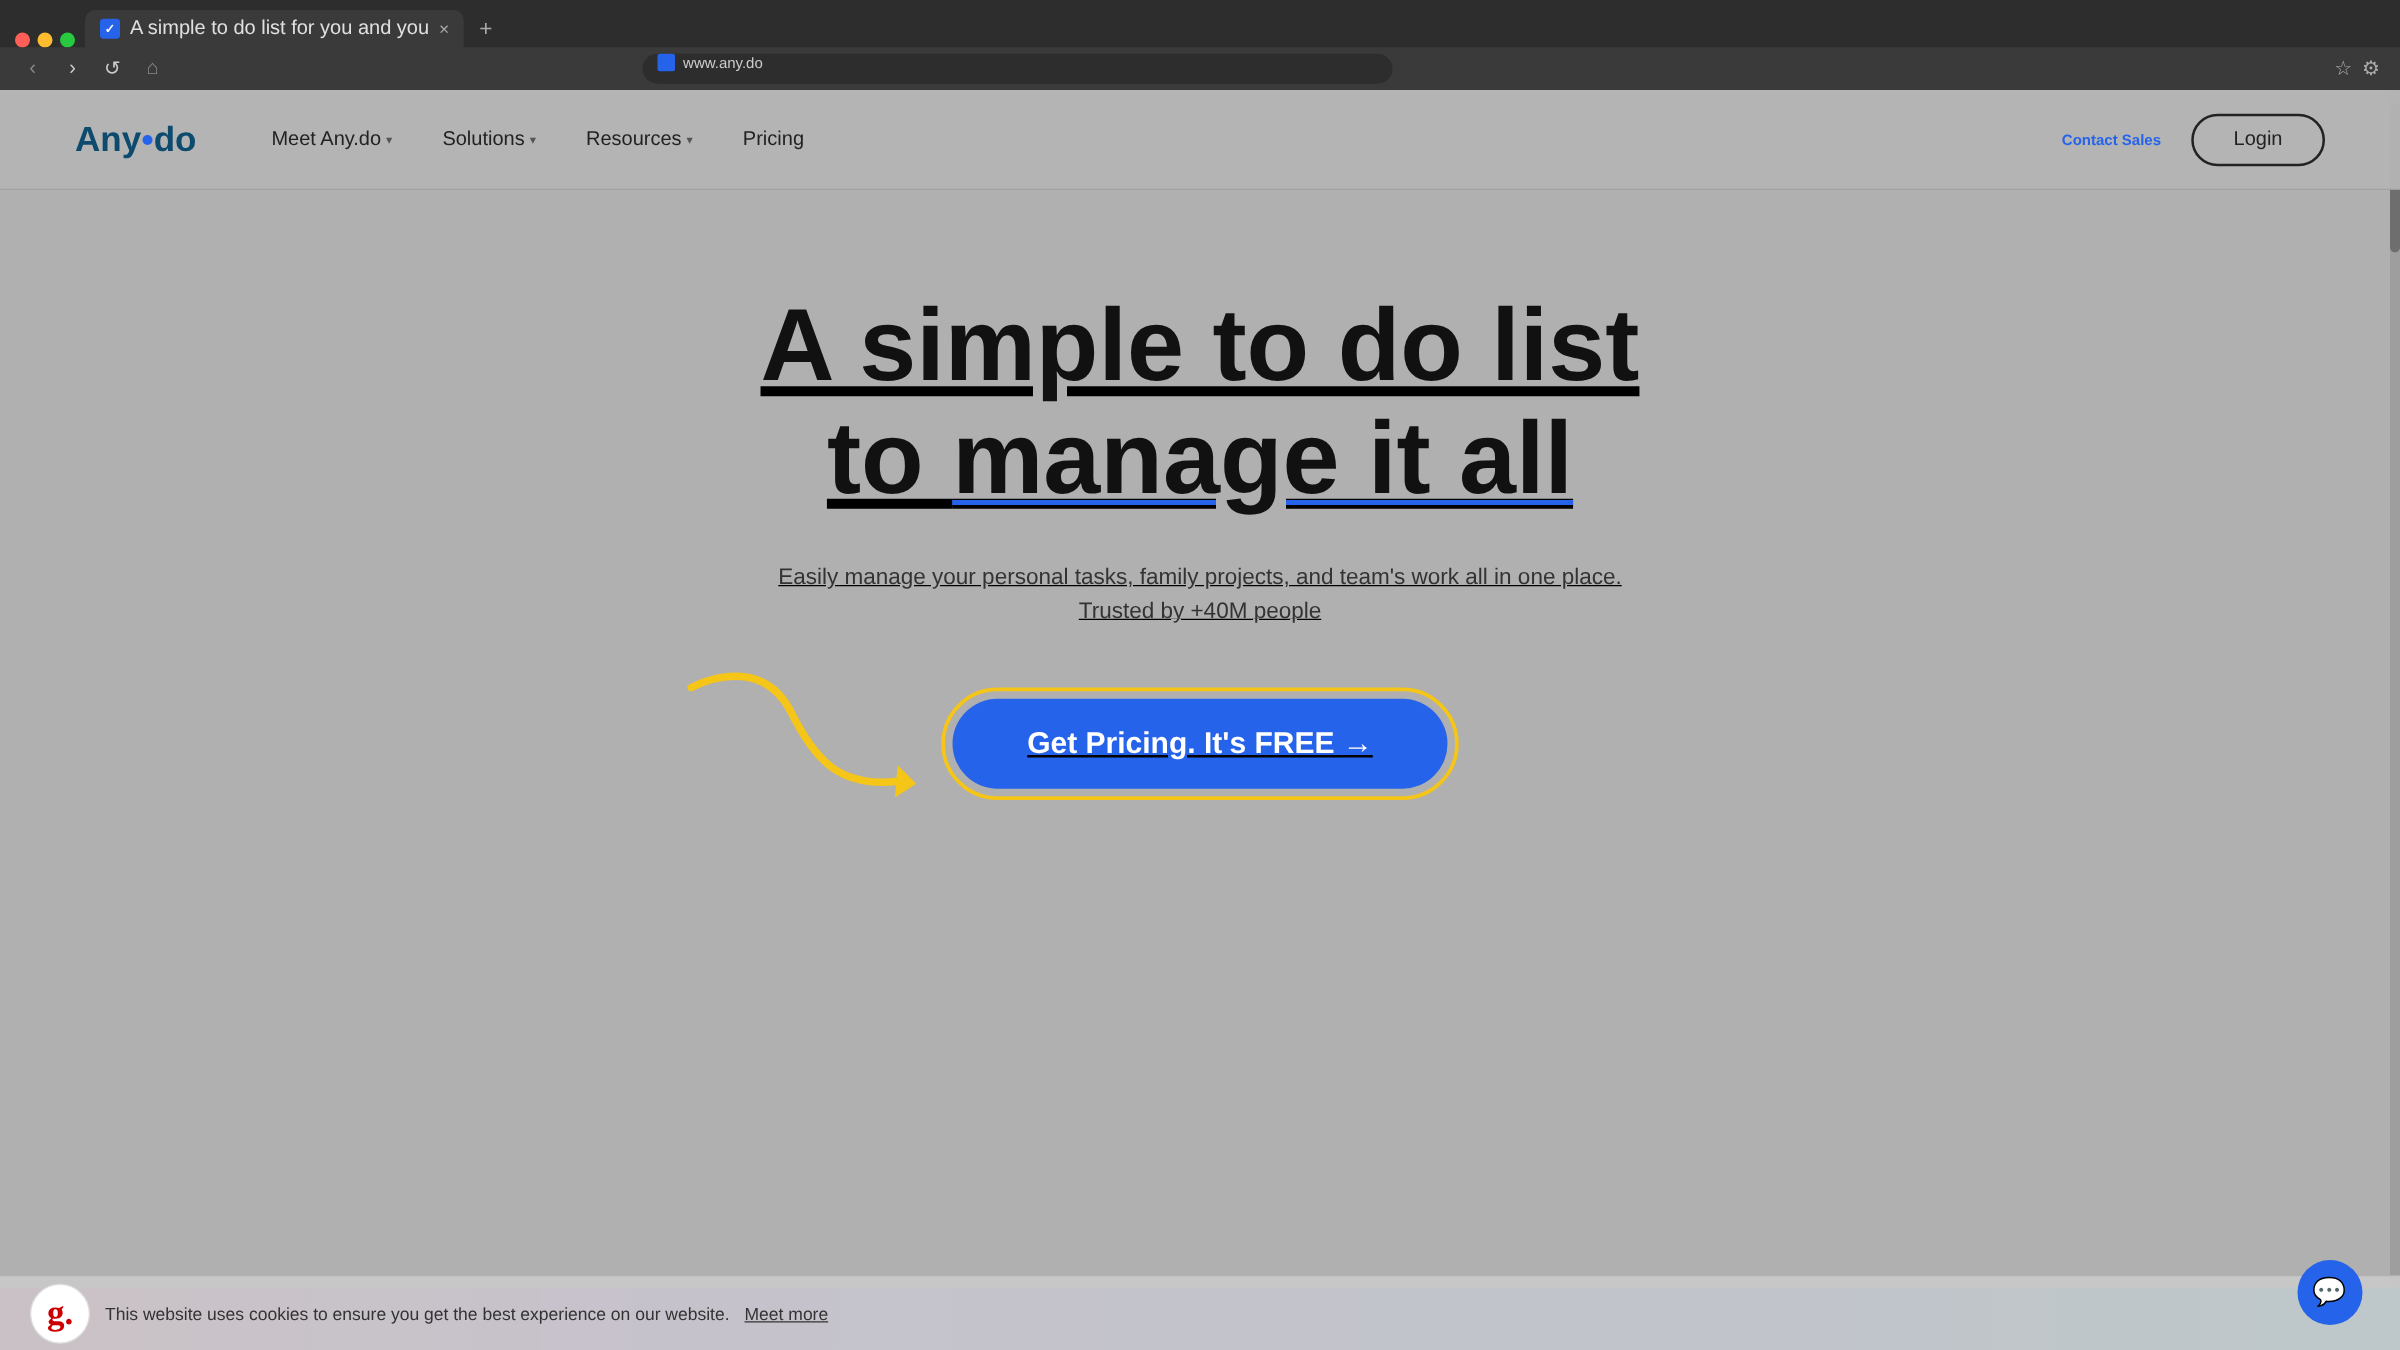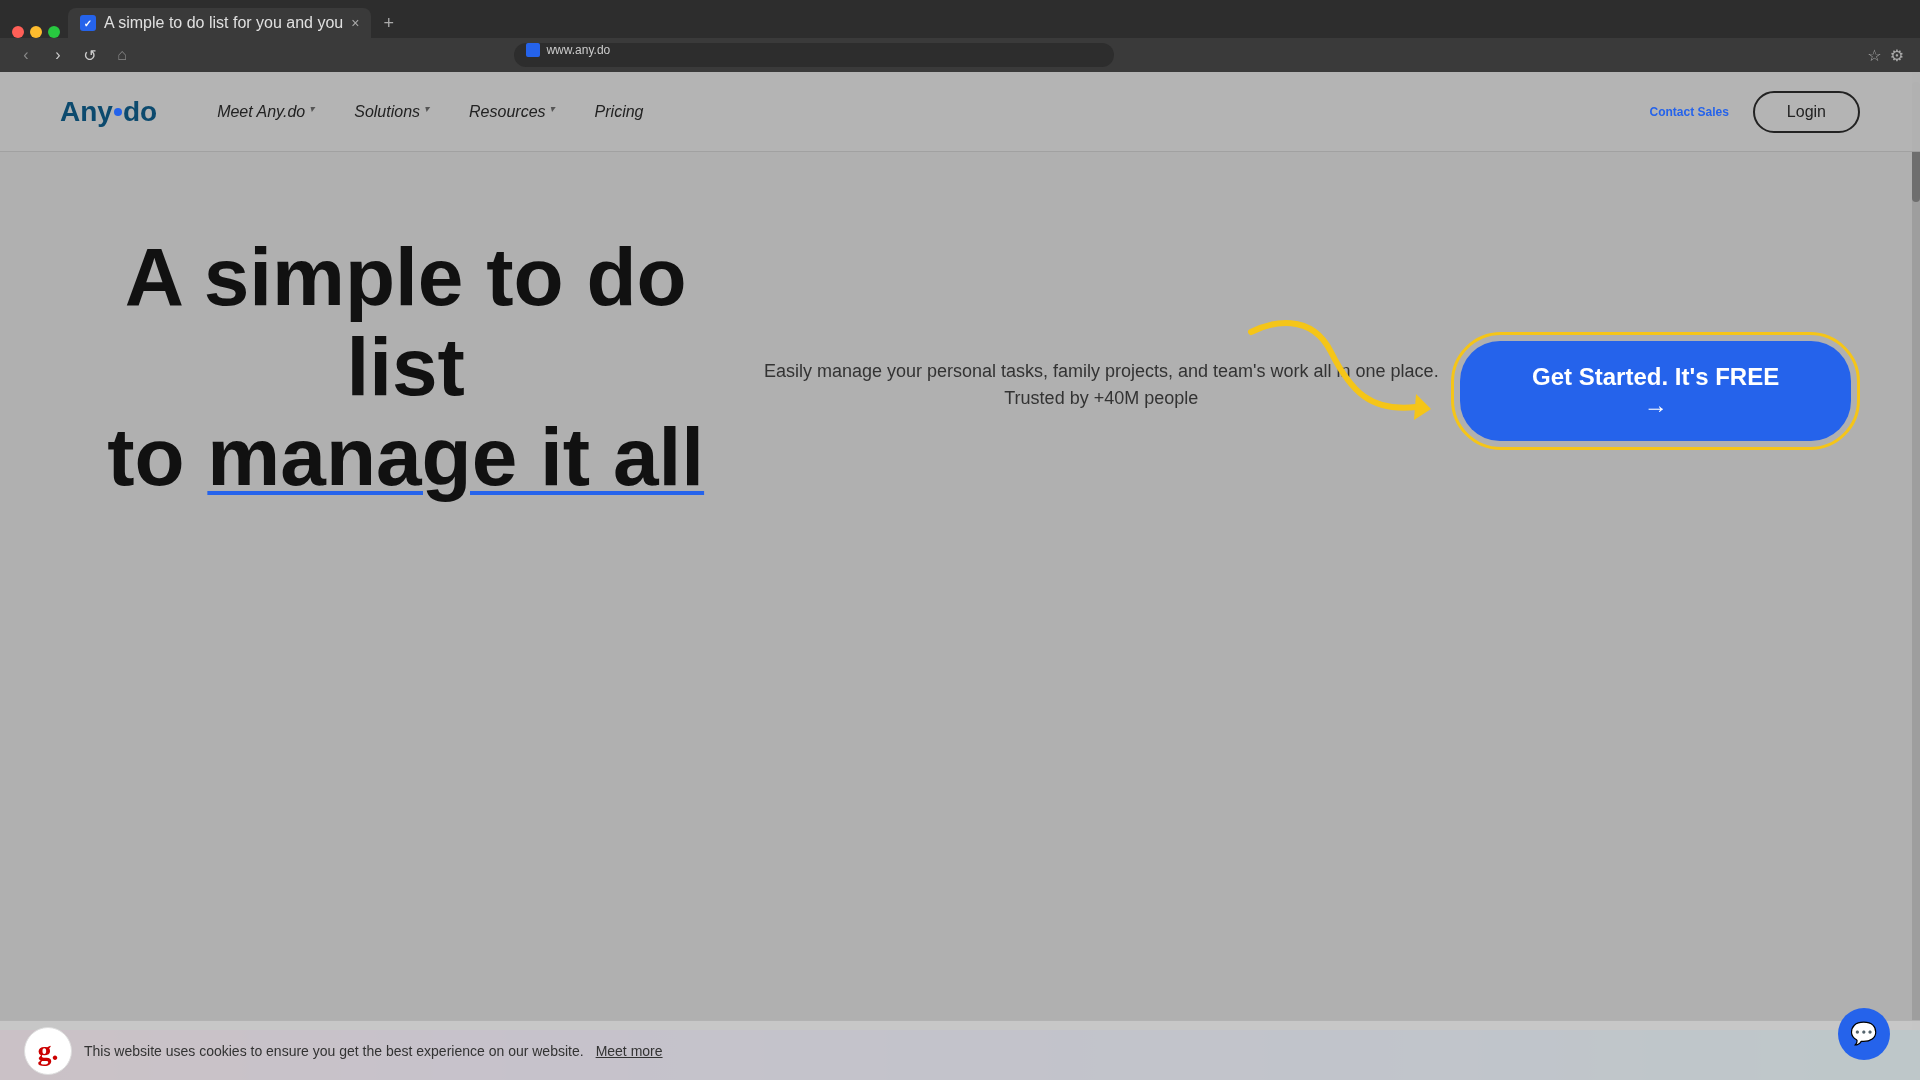--- a/index.html
+++ b/index.html
@@ -163,26 +163,26 @@
       margin: 0 1px;
     }
     .nav-items {
       display: flex;
       align-items: center;
       gap: 40px;
       flex: 1;
     }
     .nav-item {
       display: flex;
+      align-items: center;
       gap: 4px;
       font-size: 16px;
       color: #222;
       cursor: pointer;
       font-weight: 500;
-      font-style: italic;
     }
     .nav-item .chevron {
       font-size: 10px;
       color: #555;
     }
     .nav-actions {
       display: flex;
       align-items: center;
       gap: 24px;
     }
@@ -200,25 +200,26 @@
       font-weight: 400;
       color: #222;
       cursor: pointer;
       background: transparent;
       text-align: center;
     }
 
     
     .hero {
       display: flex;
-      flex-direction: row;
+      flex-direction: column;
       align-items: center;
       justify-content: center;
       padding: 80px 60px 40px;
       position: relative;
+      text-decoration: underline;
     }
     .hero-title {
       font-size: 82px;
       font-weight: 900;
       color: #111;
       text-align: center;
       line-height: 1.1;
       max-width: 900px;
     }
     .hero-title .underlined {
@@ -430,21 +431,21 @@
     <p class="hero-subtitle">Easily manage your personal tasks, family projects, and team's work all in one place. Trusted by +40M people</p>
     <div class="cta-wrapper">
 
       <div class="arrow-wrapper">
         <svg class="arrow-svg" viewBox="0 0 220 120" fill="none" xmlns="http://www.w3.org/2000/svg">
           <path d="M20 20 C 40 10, 80 0, 100 40 C 120 80, 140 100, 185 95" stroke="#f5c518" stroke-width="6" stroke-linecap="round" fill="none"></path>
           <polygon points="185,82 200,97 183,108" fill="#f5c518"></polygon>
         </svg>
       </div>
       <div class="cta-highlight">
-        <button class="cta-btn">Get Started. It's FREE →</button>
+        <button class="cta-btn">Get Pricing. It's FREE →</button>
       </div>
     </div>
   </div>
 
   <div class="bottom-gradient"></div>
 
   <div class="cookie-banner">
     <div class="cookie-avatar">
       <span>g.</span>
     </div>

